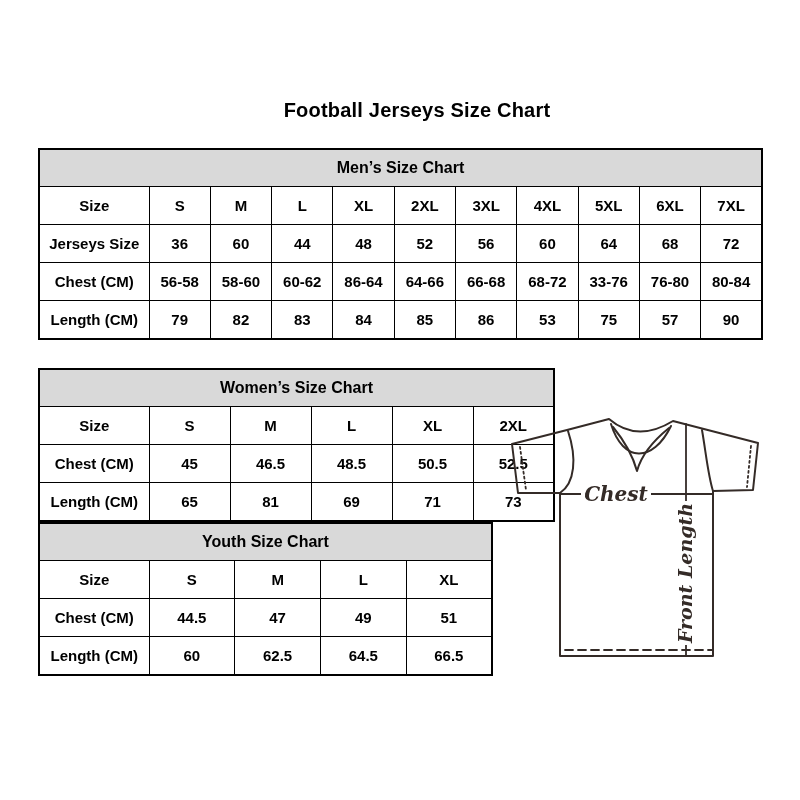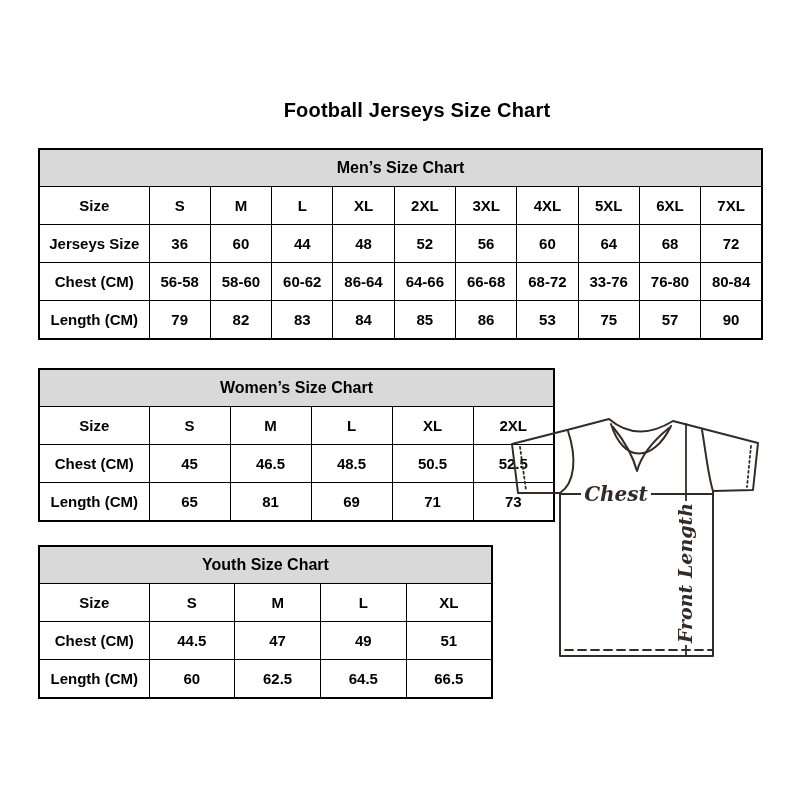--- a/index.html
+++ b/index.html
@@ -40,21 +40,21 @@
     overflow: hidden;
     white-space: nowrap;
   }
   table.size-table th.hdr {
     background: #d9d9d9;
     font-size: 16px;
     height: 36px;
   }
   #men-table   { left: 38px; top: 148px; width: 725px; }
   #women-table { left: 38px; top: 368px; width: 517px; }
-  #youth-table { left: 38px; top: 545px; width: 455px; }
+  #youth-table { left: 38px; top: 522px; width: 455px; }
   #jersey-svg  { position: absolute; left: 505px; top: 413px; }
   #jersey-svg text {
     font-family: "DejaVu Serif", serif;
     font-style: italic;
     font-weight: bold;
   }
 </style>
 </head>
 <body>
 

